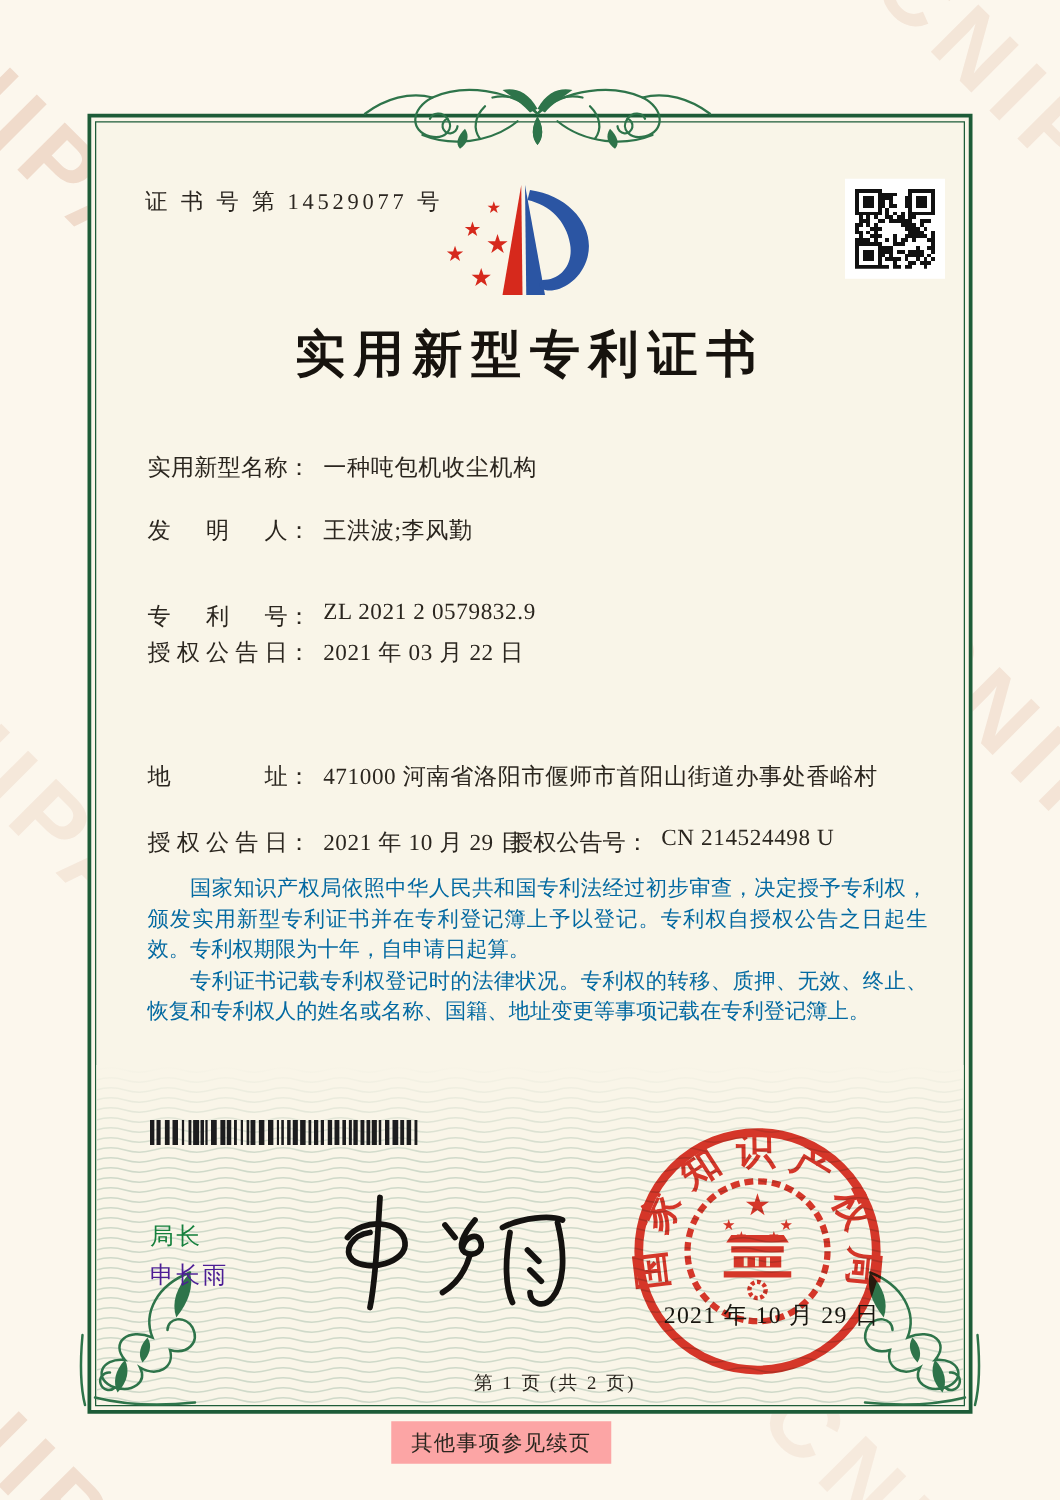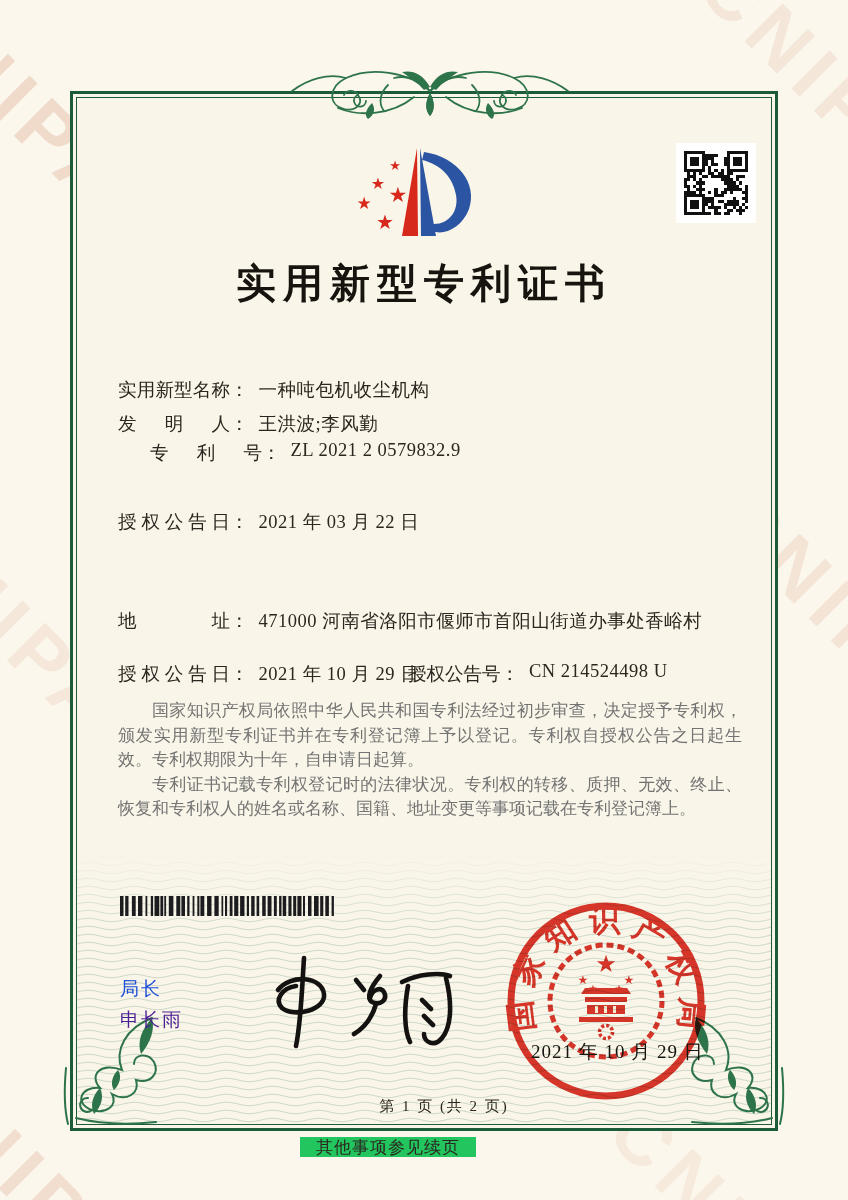--- a/index.html
+++ b/index.html
@@ -55,52 +55,52 @@
     display:inline-block;width:112px;
     text-align:justify;text-align-last:justify;vertical-align:top;
   }
   .flabel2{display:inline-block;vertical-align:top;}
   .fcolon{display:inline-block;vertical-align:top;}
   .fvalue{display:inline-block;margin-left:10px;vertical-align:top;letter-spacing:0.5px;}
   .grant-right{position:absolute;left:290px;top:0;white-space:nowrap;text-align:center;}
 
   .body-text{
     position:absolute;left:118px;top:699px;width:624px;
-    font-size:17px;line-height:24.5px;text-align:justify;color:#737373;
+    font-size:17px;line-height:24.5px;text-align:justify;color:#0369a1;
   }
   .body-text p{margin:0;text-indent:2em;}
 
   .barcode{position:absolute;left:120px;top:896px;width:218px;height:20px;fill:#1c1c1e;}
 
   .officer-title{
     position:absolute;left:120px;top:976px;
     font-family:"Liberation Sans","DejaVu Sans",sans-serif;
-    font-size:19px;color:#1d4ed8;letter-spacing:2px;
+    font-size:19px;color:#15803d;letter-spacing:2px;
   }
   .officer-name{
     position:absolute;left:120px;top:1007px;
     font-family:"Liberation Sans","DejaVu Sans",sans-serif;
     font-size:19px;color:#4c1d95;letter-spacing:2px;
   }
   .signature{position:absolute;left:238px;top:946px;width:215px;height:105px;}
 
   .seal{position:absolute;left:487px;top:882px;width:238px;height:238px;opacity:0.93;mix-blend-mode:multiply;}
   .seal-date{
     position:absolute;left:531px;top:1039px;
     font-size:19px;color:#17150f;letter-spacing:1px;white-space:nowrap;
   }
 
   .page-num{
     position:absolute;left:73px;top:1097px;width:702px;
     text-align:center;font-size:15px;color:#2b261f;letter-spacing:2px;padding-left:20px;
   }
 
   .cont-note{
-    position:absolute;left:300px;top:1137px;width:176px;height:20px;
-    background:#22c55e;display:flex;align-items:center;justify-content:center;
+    position:absolute;left:313px;top:1137px;width:176px;height:34px;
+    background:#fca5a5;display:flex;align-items:center;justify-content:center;
     font-size:17px;color:#2b261f;letter-spacing:1px;
   }
 
   .ornament{position:absolute;}
   svg{display:block;}
 </style>
 </head>
 <body>
 
 <div class="page">
@@ -164,20 +164,21 @@
       <path d="M96,6 C70,16 58,38 66,58 C46,50 32,62 44,76 C24,74 18,92 36,98 C50,102 62,94 56,82 C70,90 84,82 80,68 C94,72 104,62 98,50 C92,40 78,42 78,52"></path>
       <path d="M36,98 a7,7 0 1 1 -4,-12"></path>
       <path d="M10,56 C8,78 8,96 12,112"></path>
       <path d="M20,106 C44,112 72,113 100,110"></path>
       <path d="M96,6 C85,18 81,30 85,42 C95,30 99,17 96,6 Z" fill="#2e744a" stroke="none"></path>
       <path d="M44,76 C36,84 34,94 38,102 C46,94 48,84 44,76 Z" fill="#2e744a" stroke="none"></path>
       <path d="M62,58 C56,64 54,72 58,78 C64,72 66,64 62,58 Z" fill="#2e744a" stroke="none"></path>
     </g>
   </svg>
 
+  <div class="cert-number">证 书 号 第 14529077 号</div>
 
   <svg class="logo" viewBox="0 0 142 112">
     <polygon points="67,8 52,96 68,96" fill="#d6291c"></polygon>
     <polygon points="70,8 71,96 86,96" fill="#2b55a3"></polygon>
     <path d="M74,12 C108,17 128,44 119,69 C112,88 93,96 83,91 C81,89 81,86 84,84 C99,84 109,71 106,55 C103,37 90,24 72,20 Z" fill="#2b55a3"></path>
     <g fill="#d6291c" font-family="'DejaVu Sans',sans-serif" text-anchor="middle">
       <text x="45" y="30" font-size="13">★</text>
       <text x="28" y="49" font-size="16">★</text>
       <text x="48" y="62" font-size="21">★</text>
       <text x="14" y="69" font-size="17">★</text>
@@ -426,27 +427,27 @@
         <rect x="10" y="20" width="1" height="1"></rect>
         <rect x="11" y="20" width="1" height="1"></rect>
         <rect x="13" y="20" width="1" height="1"></rect>
         <rect x="14" y="20" width="1" height="1"></rect>
         <rect x="18" y="20" width="1" height="1"></rect>
       </svg>
   </div>
 
   <div class="cert-title">实用新型专利证书</div>
 
-  <div class="frow" style="top:361px;margin-top:16px;">
+  <div class="frow" style="top:361px;">
     <span class="flabel">实用新型名称</span><span class="fcolon">：</span><span class="fvalue">一种吨包机收尘机构</span>
   </div>
   <div class="frow" style="top:411px;">
     <span class="flabel">发明人</span><span class="fcolon">：</span><span class="fvalue">王洪波;李风勤</span>
   </div>
-  <div class="frow" style="top:440px;margin-left:32px;">
+  <div class="frow" style="top:480px;">
     <span class="flabel">专利号</span><span class="fcolon">：</span><span class="fvalue">ZL 2021 2 0579832.9</span>
   </div>
   <div class="frow" style="top:509px;">
     <span class="flabel">授权公告日</span><span class="fcolon">：</span><span class="fvalue">2021 年 03 月 22 日</span>
   </div>
   <div class="frow" style="top:608px;">
     <span class="flabel">地址</span><span class="fcolon">：</span><span class="fvalue">471000 河南省洛阳市偃师市首阳山街道办事处香峪村</span>
   </div>
 
   <div class="frow" style="top:661px;">

